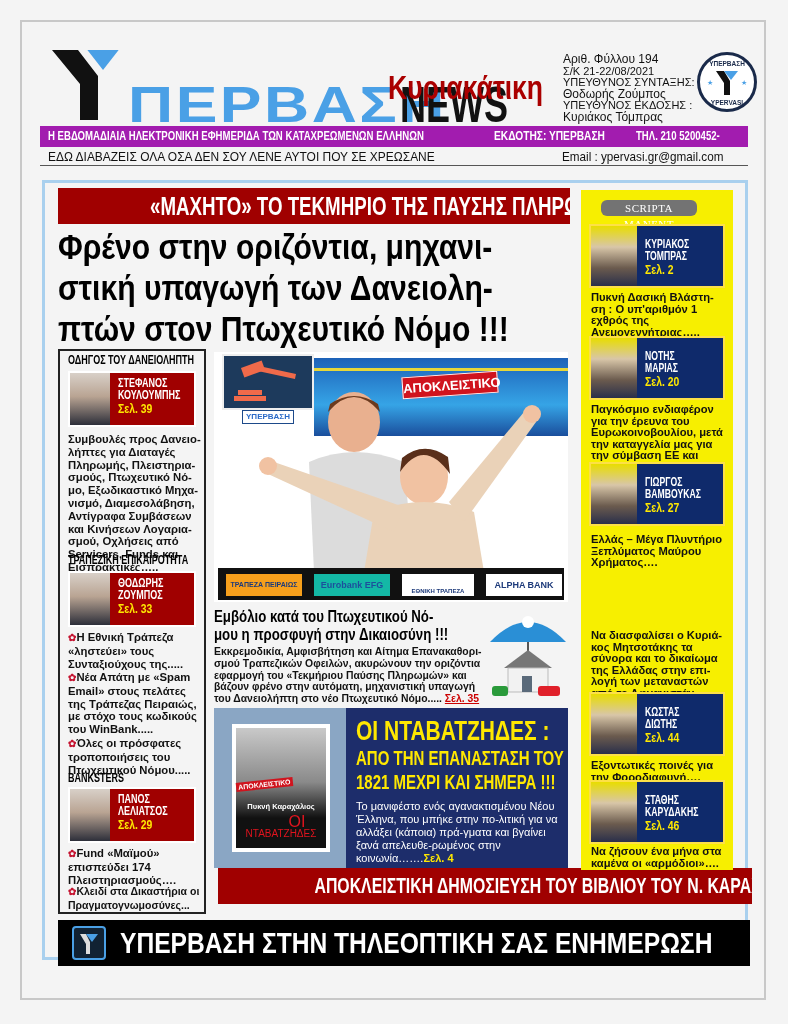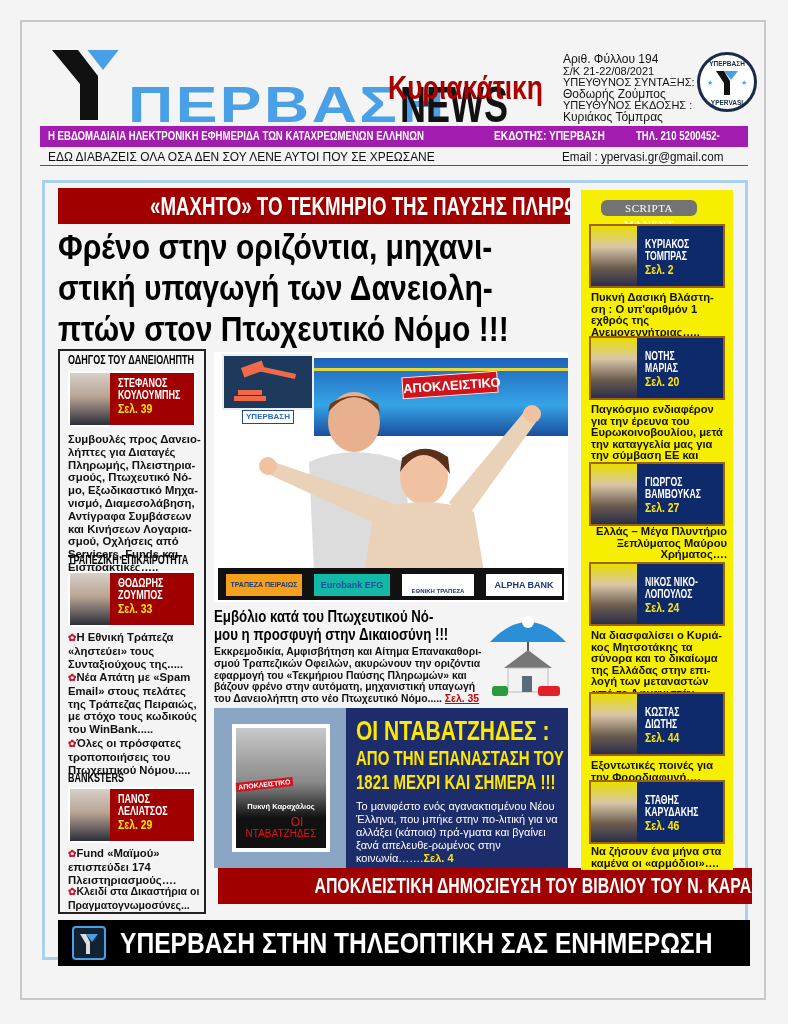--- a/index.html
+++ b/index.html
@@ -63,21 +63,21 @@
   .book .cover { position: absolute; left: 18px; top: 16px; width: 98px; height: 128px; background: #fff; padding: 4px; }
   .book .cover .in { width: 100%; height: 100%; background: linear-gradient(180deg,#c9c9c9 0%,#8a8a8a 45%,#111 75%); position: relative; }
   .book .t { position: absolute; left: 142px; top: 8px; width: 210px; color: #ffe800; font-weight: bold; }
   .book .t div { transform: scaleX(0.75); transform-origin: left center; white-space: nowrap; }
   .book .b { position: absolute; left: 142px; top: 92px; width: 210px; color: #fff; font-size: 11px; line-height: 13px; }
   .book-banner { position: absolute; left: 218px; top: 868px; width: 534px; height: 36px; background: #a00000; color: #fff; font-size: 22px; font-weight: bold; text-align: center; line-height: 36px; overflow: hidden; }
 
   
   .rightcol { position: absolute; left: 581px; top: 190px; width: 152px; height: 680px; background: #f7ef00; }
   .scripta { position: absolute; left: 20px; top: 10px; width: 96px; height: 16px; background: #737373; color: #fff; font-family: "Liberation Serif", serif; font-size: 11px; line-height: 16px; text-align: center; border-radius: 6px; letter-spacing: 0.5px; }
-  .rcard { position: absolute; left: 8px; width: 136px; height: 64px; background: #a16207; padding: 17px; }
+  .rcard { position: absolute; left: 8px; width: 136px; height: 64px; background: #fde047; padding: 17px; }
   .rcard .photo { position: absolute; left: 2px; top: 2px; width: 46px; height: 60px; background: linear-gradient(180deg,#e8dd00 0%,#d8c6a8 35%,#6b5b4e 70%,#2a2f4a 100%); }
   .rcard .name { position: absolute; left: 48px; top: 2px; right: 2px; bottom: 2px; background: #0f2a6b; color: #fff; padding: 12px 0 0 8px; }
   .rcard .name .n { font-size: 12px; font-weight: bold; line-height: 12px; transform: scaleX(0.72); transform-origin: left top; white-space: nowrap; }
   .rcard .name .p { font-size: 13px; font-weight: bold; color: #ffe800; line-height: 15px; transform: scaleX(0.8); transform-origin: left top; white-space: nowrap; }
   .rtxt { position: absolute; left: 10px; width: 136px; font-size: 11.2px; line-height: 11.6px; color: #111; font-weight: bold; }
 
   
   .tv { position: absolute; left: 58px; top: 920px; width: 692px; height: 46px; background: #000; }
   .tv .ico { position: absolute; left: 14px; top: 6px; width: 34px; height: 34px; border: 2px solid #4aa0e6; border-radius: 4px; background: #123; }
   .tv .txt { position: absolute; left: 62px; top: 0; color: #fff; font-size: 30px; font-weight: bold; line-height: 46px; white-space: nowrap; transform: scaleX(0.82); transform-origin: left center; }
@@ -228,21 +228,21 @@
   <rect x="52" y="78" width="22" height="10" rx="3" fill="#e0202a"></rect>
   <rect x="6" y="78" width="16" height="10" rx="3" fill="#2a9a3a"></rect>
 </svg>
 
 <div class="book">
   <div class="left">
     <div class="cover">
       <div class="in">
         <div style="position:absolute; left:0; top:52px; background:#d0141e; color:#fff; font-size:7px; font-weight:bold; padding:1px 2px; transform:rotate(-6deg);">ΑΠΟΚΛΕΙΣΤΙΚΟ</div>
         <div style="position:absolute; left:0; right:0; top:74px; color:#fff; font-size:7.5px; font-weight:bold; text-align:center;">Πυκνή Καραχάλιος</div>
-        <div style="position:absolute; left:0; right:0; top:88px; color:#e0141e; font-size:12px; text-align:center; line-height:12px;padding-left:32px;">ΟΙ</div>
+        <div style="position:absolute; left:0; right:0; top:88px; color:#e0141e; font-size:16px; text-align:center; line-height:12px;padding-left:32px;">ΟΙ</div>
         <div style="position:absolute; left:0; right:0; top:100px; color:#e0141e; font-size:10px; text-align:center; line-height:12px;">ΝΤΑΒΑΤΖΗΔΕΣ</div>
       </div>
     </div>
   </div>
   <div class="t">
     <div style="font-size:28px; line-height:30px;">ΟΙ ΝΤΑΒΑΤΖΗΔΕΣ :</div>
     <div style="font-size:20px; line-height:24px;">ΑΠΟ ΤΗΝ ΕΠΑΝΑΣΤΑΣΗ ΤΟΥ</div>
     <div style="font-size:20px; line-height:24px;">1821 ΜΕΧΡΙ ΚΑΙ ΣΗΜΕΡΑ !!!</div>
   </div>
   <div class="b">
@@ -277,30 +277,22 @@
   <div class="rtxt" style="top:214px;">Παγκόσμιο  ενδιαφέρον για την έρευνα του Ευρωκοινοβουλίου, μετά την καταγγελία μας για την σύμβαση ΕΕ και AstraZeneca…..</div>
 
   <div class="rcard" style="top:272px;">
     <div class="photo"></div>
     <div class="name">
       <div class="n">ΓΙΩΡΓΟΣ</div>
       <div class="n">ΒΑΜΒΟΥΚΑΣ</div>
       <div class="p">Σελ. 27</div>
     </div>
   </div>
-  <div class="rtxt" style="top:336px;text-align:right;">Ελλάς – Μέγα Πλυντήριο Ξεπλύματος Μαύρου Χρήματος….</div>
-
-  <div class="rcard" style="top:372px;">
-    <div class="photo"></div>
-    <div class="name">
-      <div class="n">ΝΙΚΟΣ ΝΙΚΟ-</div>
-      <div class="n">ΛΟΠΟΥΛΟΣ</div>
-      <div class="p">Σελ. 24</div>
-    </div>
-  </div>
+  <div class="rtxt" style="top:344px;">Ελλάς – Μέγα Πλυντήριο Ξεπλύματος Μαύρου Χρήματος….</div>
+
   <div class="rtxt" style="top:440px;">Να διασφαλίσει ο Κυριά-κος Μητσοτάκης τα σύνορα και το δικαίωμα της Ελλάδας στην επι-λογή των μεταναστών από το Αφγανιστάν…..</div>
 
   <div class="rcard" style="top:502px;">
     <div class="photo"></div>
     <div class="name">
       <div class="n">ΚΩΣΤΑΣ</div>
       <div class="n">ΔΙΩΤΗΣ</div>
       <div class="p">Σελ. 44</div>
     </div>
   </div>

